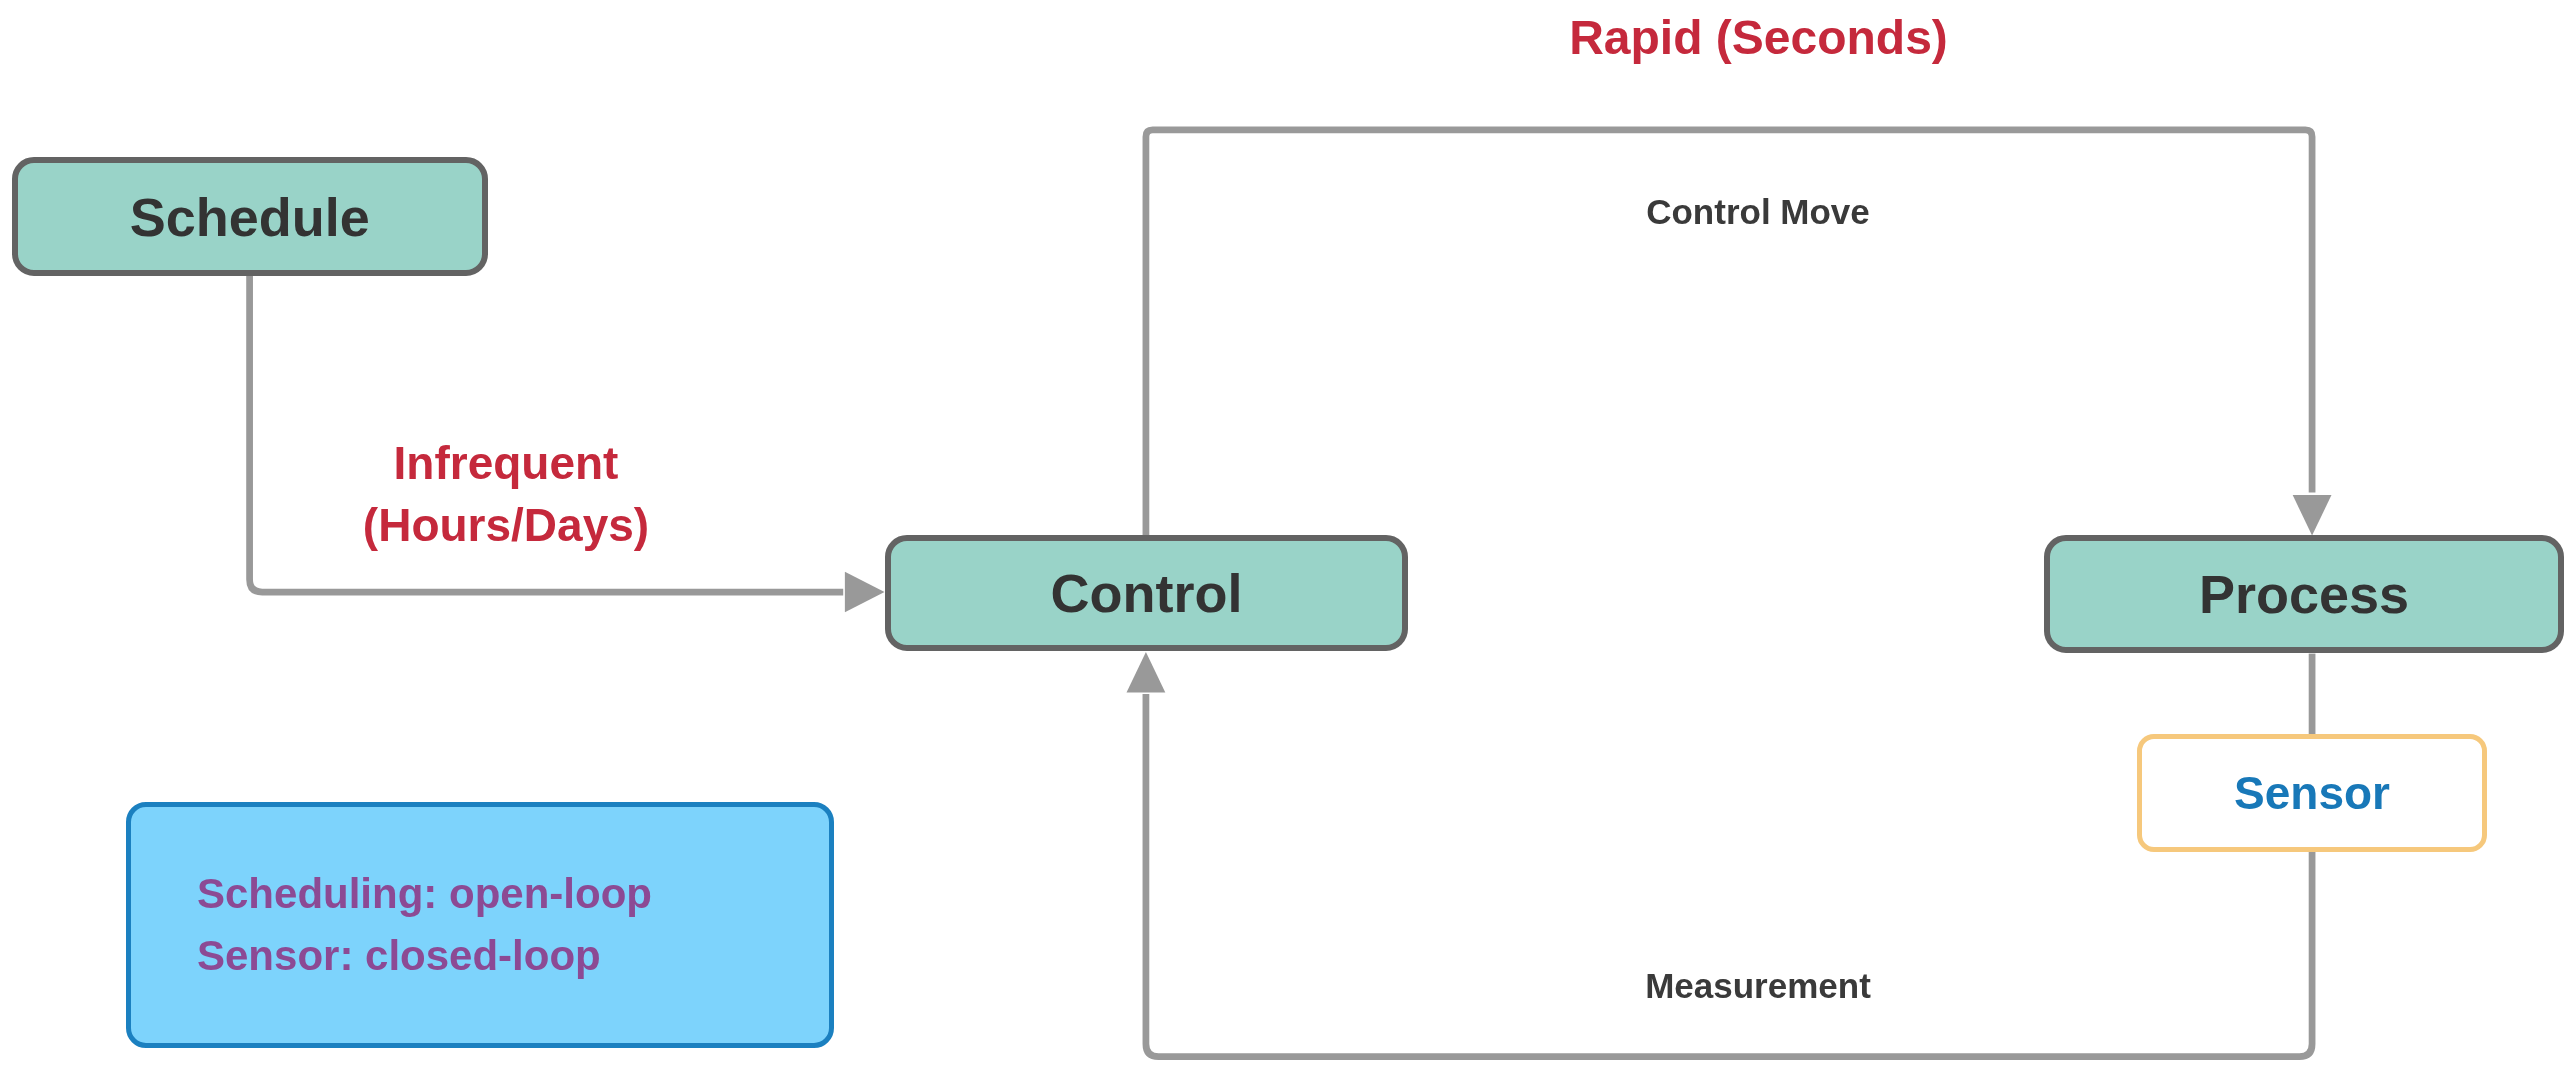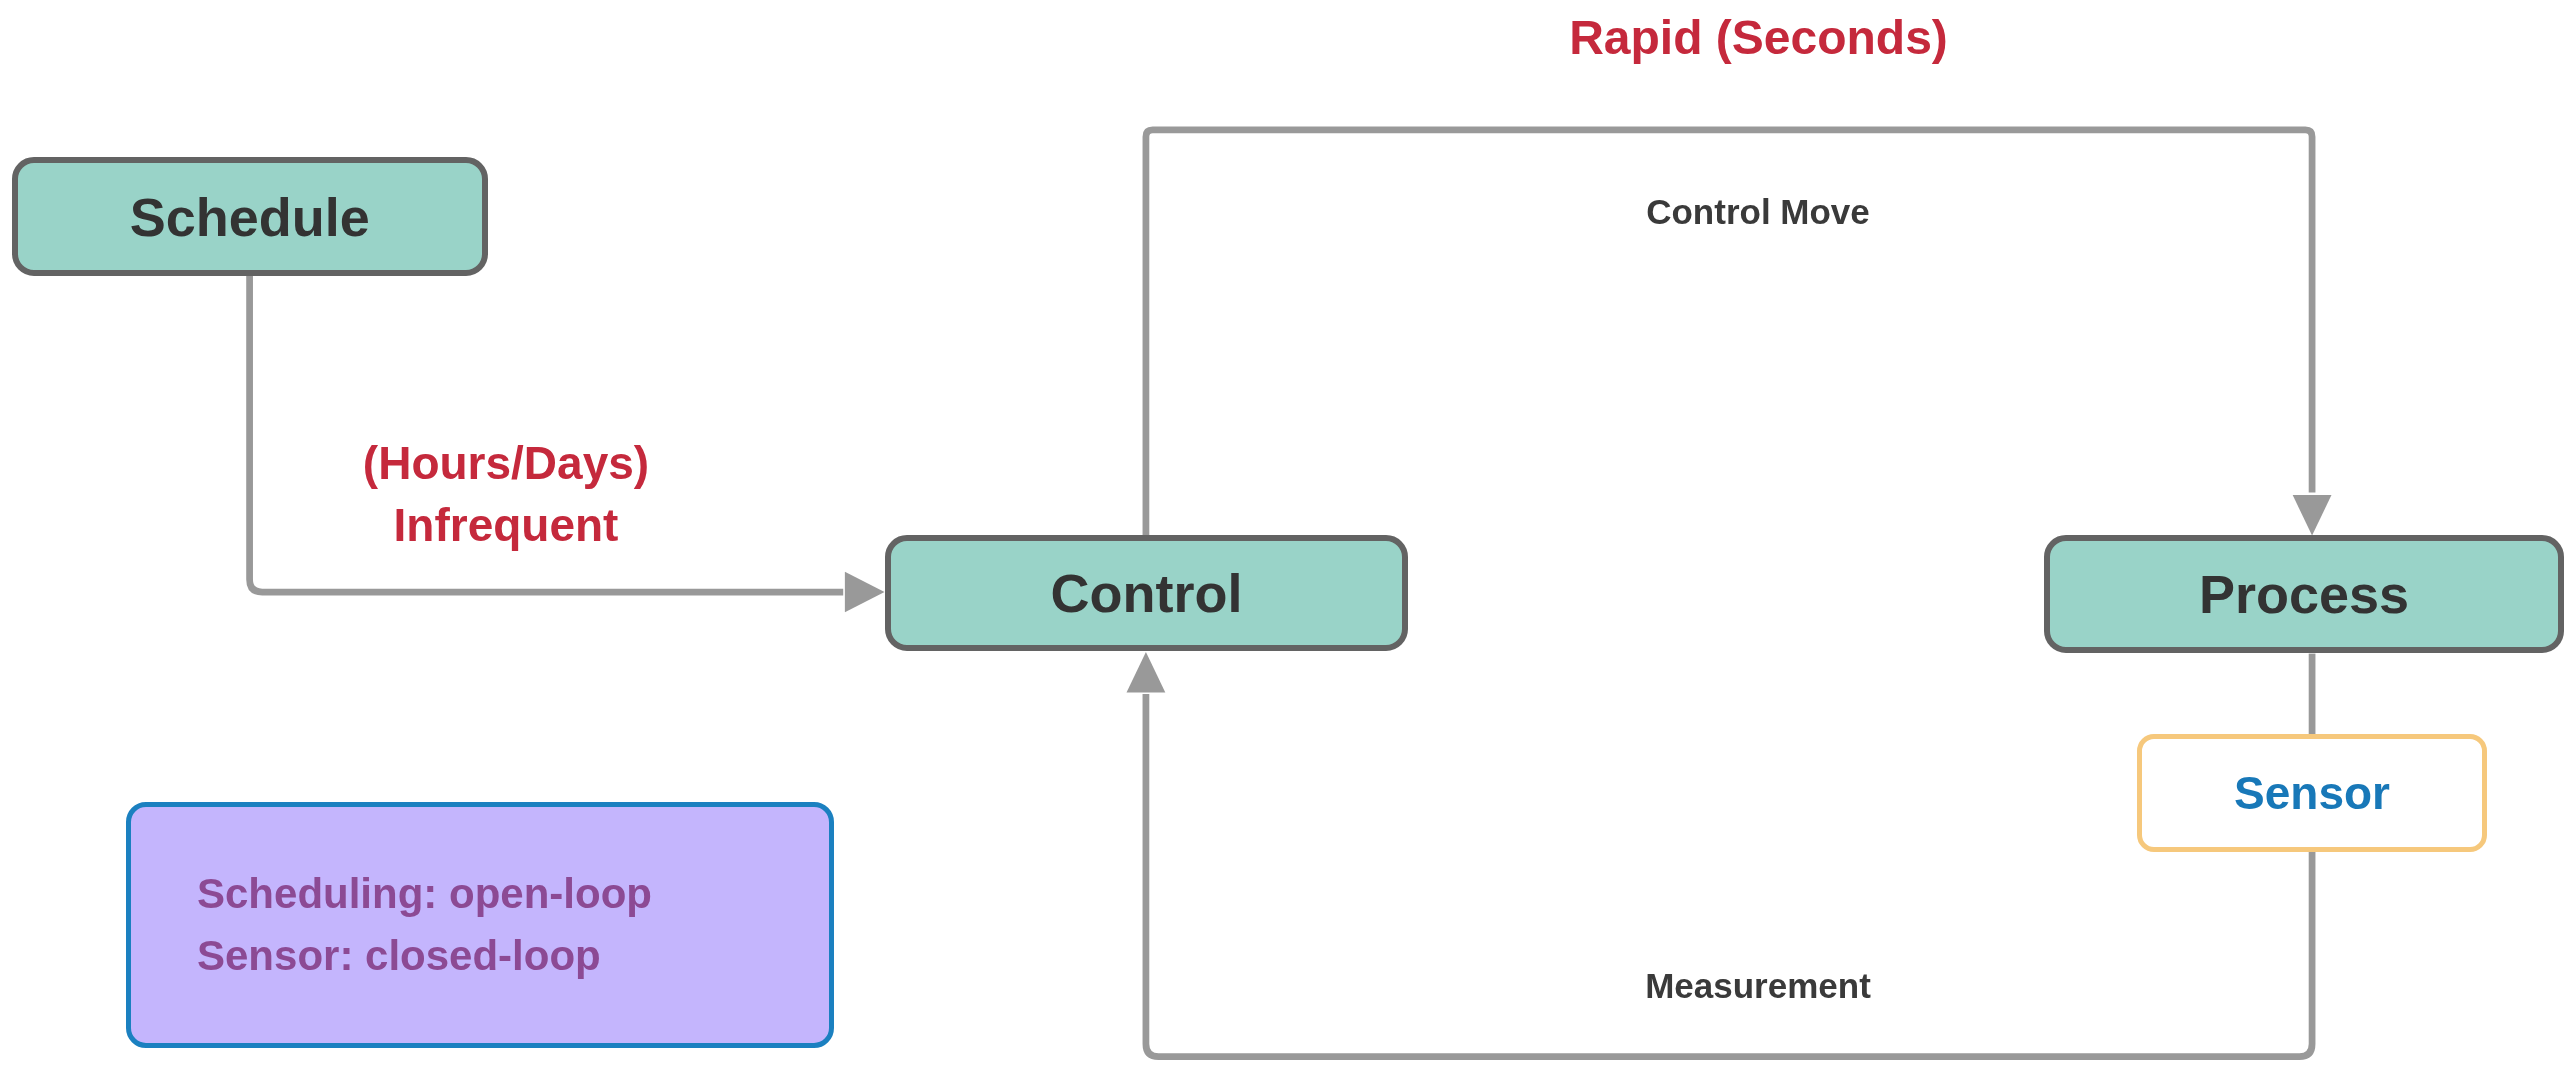--- a/index.html
+++ b/index.html
@@ -50,21 +50,21 @@
   .edge-label{
     position:absolute;font-weight:bold;text-align:center;
   }
   .label-rapid{left:1421px;top:10px;width:675px;font-size:48px;color:var(--timing-red);}
   .label-infrequent{left:211px;top:432px;width:590px;font-size:46px;line-height:62px;color:var(--timing-red);}
   .label-control-move{left:1505px;top:192px;width:506px;font-size:35px;color:var(--edge-label);}
   .label-measurement{left:1505px;top:966px;width:506px;font-size:35px;color:var(--edge-label);}
 
   .note{
     position:absolute;left:126px;top:802px;width:708px;height:246px;
-    background:#c4b5fd;border:5.9px solid var(--note-border);border-radius:20px;
+    background:#7dd3fc;border:5.9px solid var(--note-border);border-radius:20px;
     box-sizing:border-box;
     display:flex;flex-direction:column;justify-content:center;
     padding-left:66px;
     color:var(--note-text);font-weight:bold;font-size:42px;line-height:62px;
     text-align:left;
   }
 </style>
 </head>
 <body>
 
@@ -96,22 +96,22 @@
     <span>Process</span>
   </div>
 
   <div class="node-sensor">
     <span>Sensor</span>
   </div>
 
   <div class="edge-label label-rapid">Rapid (Seconds)</div>
 
   <div class="edge-label label-infrequent">
+    <div>Infrequent</div>
     <div>(Hours/Days)</div>
-    <div>Infrequent</div>
   </div>
 
   <div class="edge-label label-control-move">Control Move</div>
 
   <div class="edge-label label-measurement">Measurement</div>
 
   <div class="note">
     <div>Scheduling: open-loop</div>
     <div>Sensor: closed-loop</div>
   </div>

